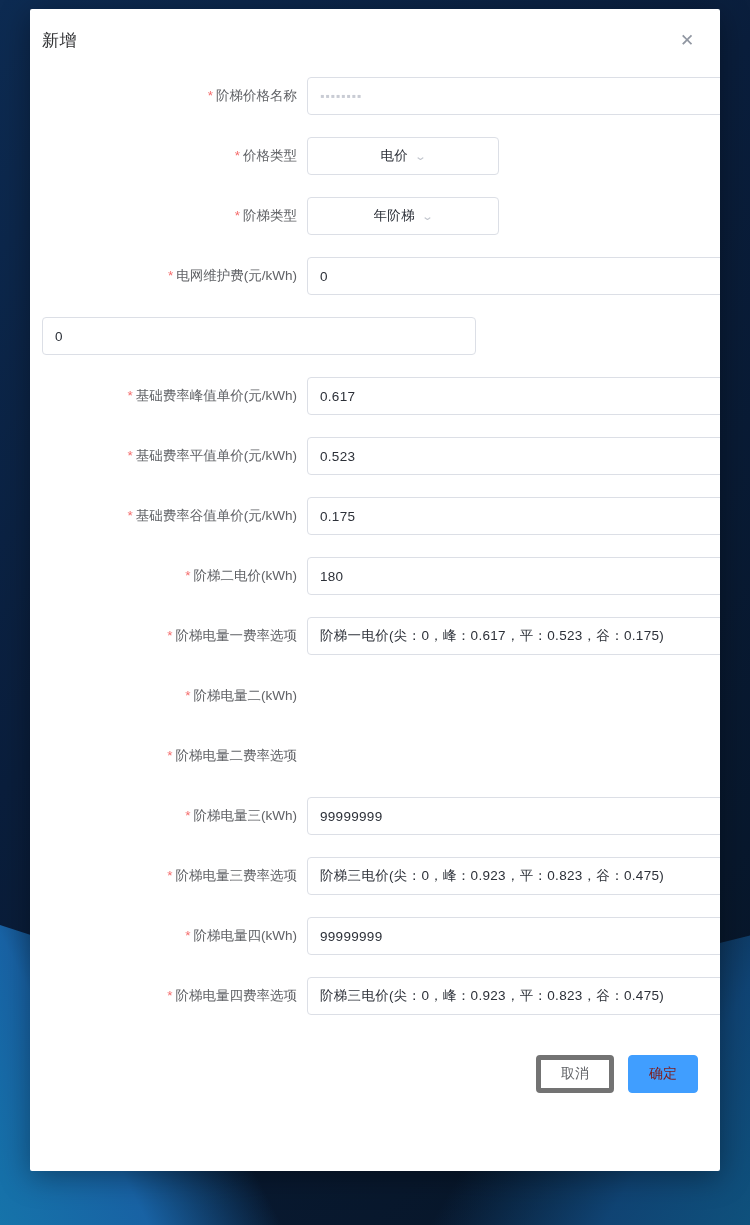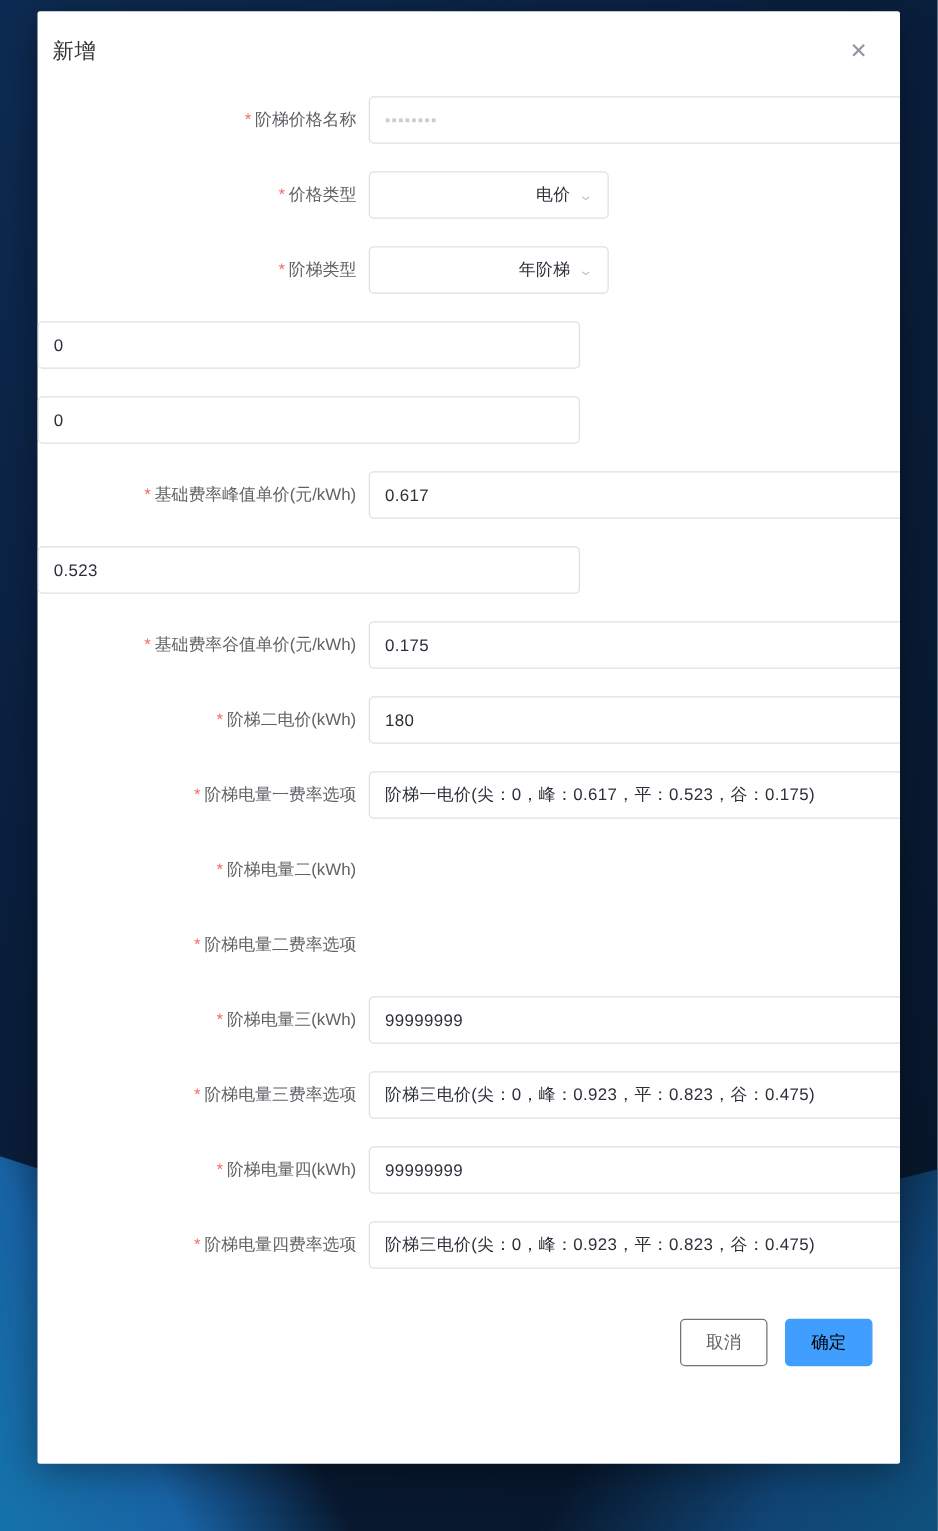--- a/index.html
+++ b/index.html
@@ -68,21 +68,21 @@
     display: flex; align-items: center; justify-content: center;
     color: #9096a1;
     font-size: 17px;
     line-height: 1;
     cursor: pointer;
     background: none; border: none;
     padding: 0;
   }
 
   .modal-body {
-    padding: 6px 0 0 0;
+    padding: 6px 0 0 12px;
   }
 
   .form-row {
     display: flex;
     align-items: flex-start;
     margin-bottom: 22px;
   }
   .form-label {
     width: 265px;
     min-width: 265px;
@@ -116,21 +116,21 @@
   }
   .input.narrow { width: 192px; }
   .input .val { overflow: hidden; white-space: nowrap; }
   .input .masked {
     display: inline-block;
     letter-spacing: 1px;
     color: #c9ccd4;
     font-size: 12px;
   }
   .select {
-    justify-content: flex-end;
+    justify-content: center;
     cursor: pointer;
   }
   .caret {
     color: #c0c4cc;
     font-size: 11px;
     margin-left: 8px;
     transform: scaleX(1.35);
   }
 
   .modal-footer {
@@ -143,27 +143,27 @@
   .btn {
     min-width: 70px;
     height: 38px;
     border-radius: 4px;
     font-size: 14px;
     cursor: pointer;
     padding: 0 20px;
   }
   .btn-default {
     background: #fff;
-    border: 1px solid #737373;
+    border: 5px solid #737373;
     color: #606266;
   }
   .btn-primary {
     background: #409eff;
     border: 1px solid #409eff;
-    color: #000000;
+    color: #7f1d1d;
   }
 </style>
 </head>
 <body>
 
 <div id="page-backdrop"></div>
 
 <div id="modal">
 
   <div class="modal-header">
@@ -203,20 +203,23 @@
       </div>
       <div class="form-field">
         <div class="input narrow select">
           <span class="val">年阶梯</span>
           <span class="caret">⌄</span>
         </div>
       </div>
     </div>
 
     <div class="form-row">
+      <div class="form-label">
+        <span class="req">*</span><span>电网维护费(元/kWh)</span>
+      </div>
       <div class="form-field">
         <div class="input">
           <span class="val">0</span>
         </div>
       </div>
     </div>
 
     <div class="form-row">
       <div class="form-field">
         <div class="input">
@@ -230,20 +233,23 @@
         <span class="req">*</span><span>基础费率峰值单价(元/kWh)</span>
       </div>
       <div class="form-field">
         <div class="input">
           <span class="val">0.617</span>
         </div>
       </div>
     </div>
 
     <div class="form-row">
+      <div class="form-label">
+        <span class="req">*</span><span>基础费率平值单价(元/kWh)</span>
+      </div>
       <div class="form-field">
         <div class="input">
           <span class="val">0.523</span>
         </div>
       </div>
     </div>
 
     <div class="form-row">
       <div class="form-label">
         <span class="req">*</span><span>基础费率谷值单价(元/kWh)</span>

